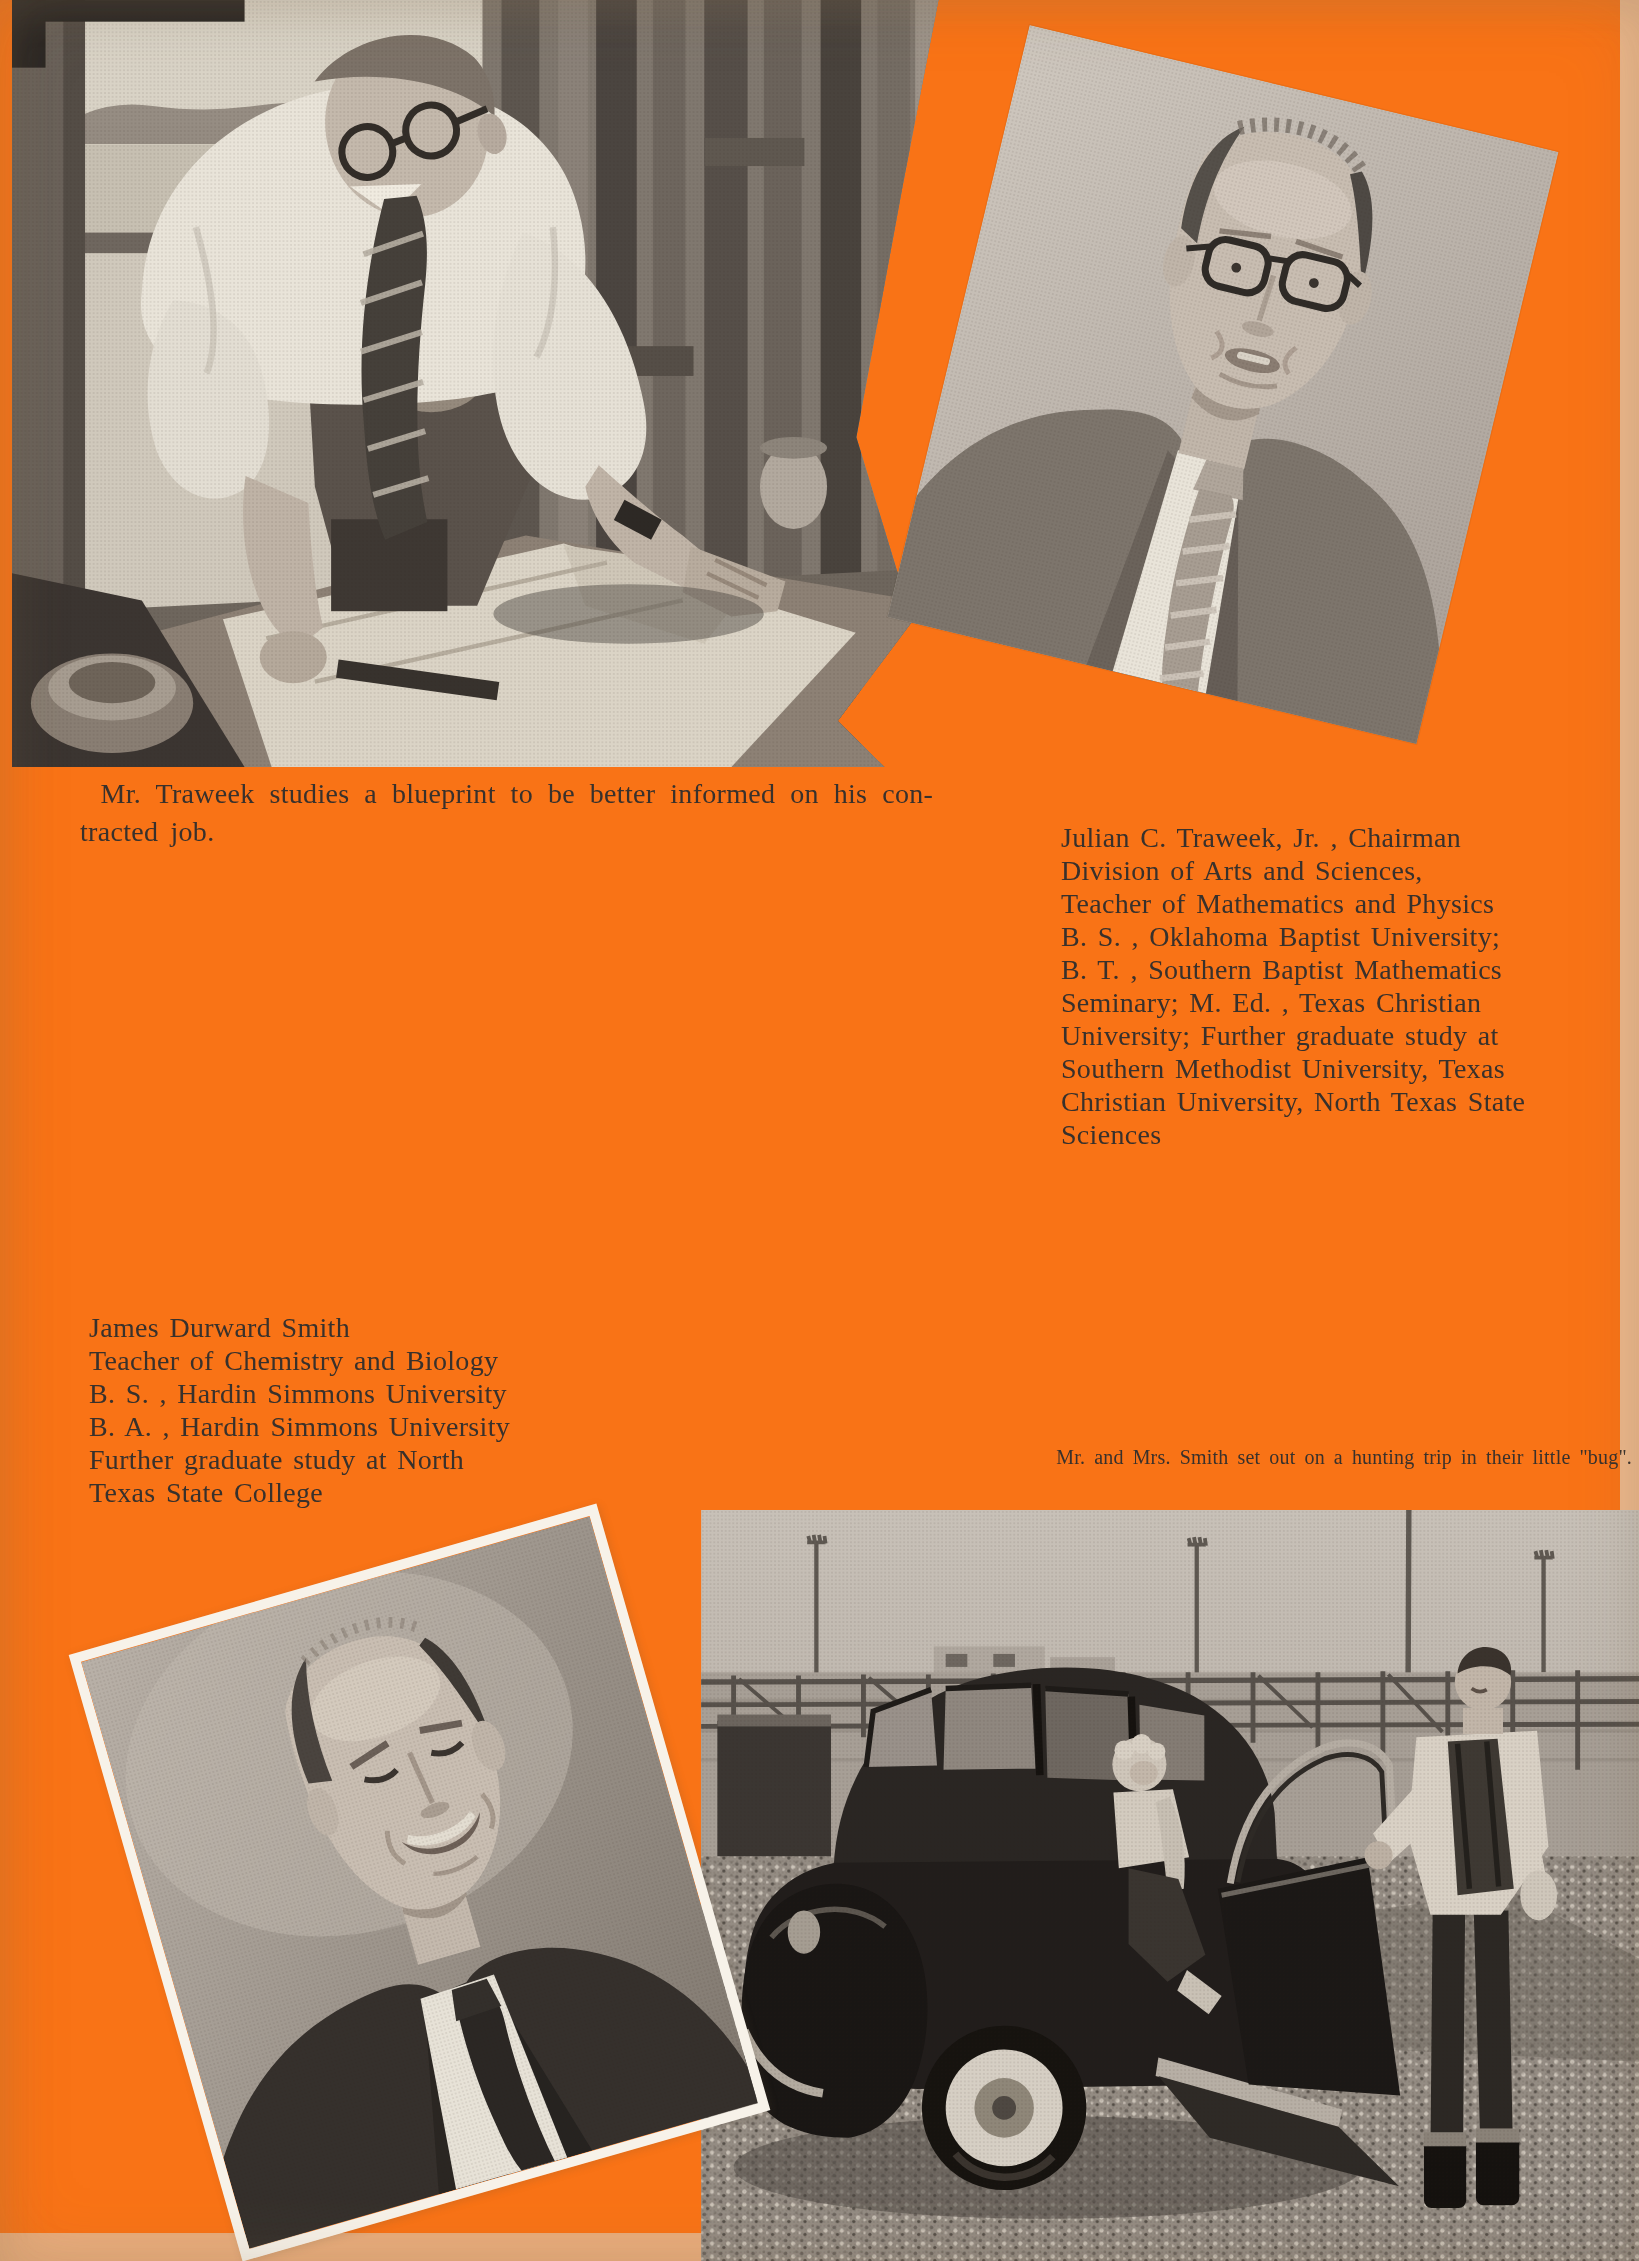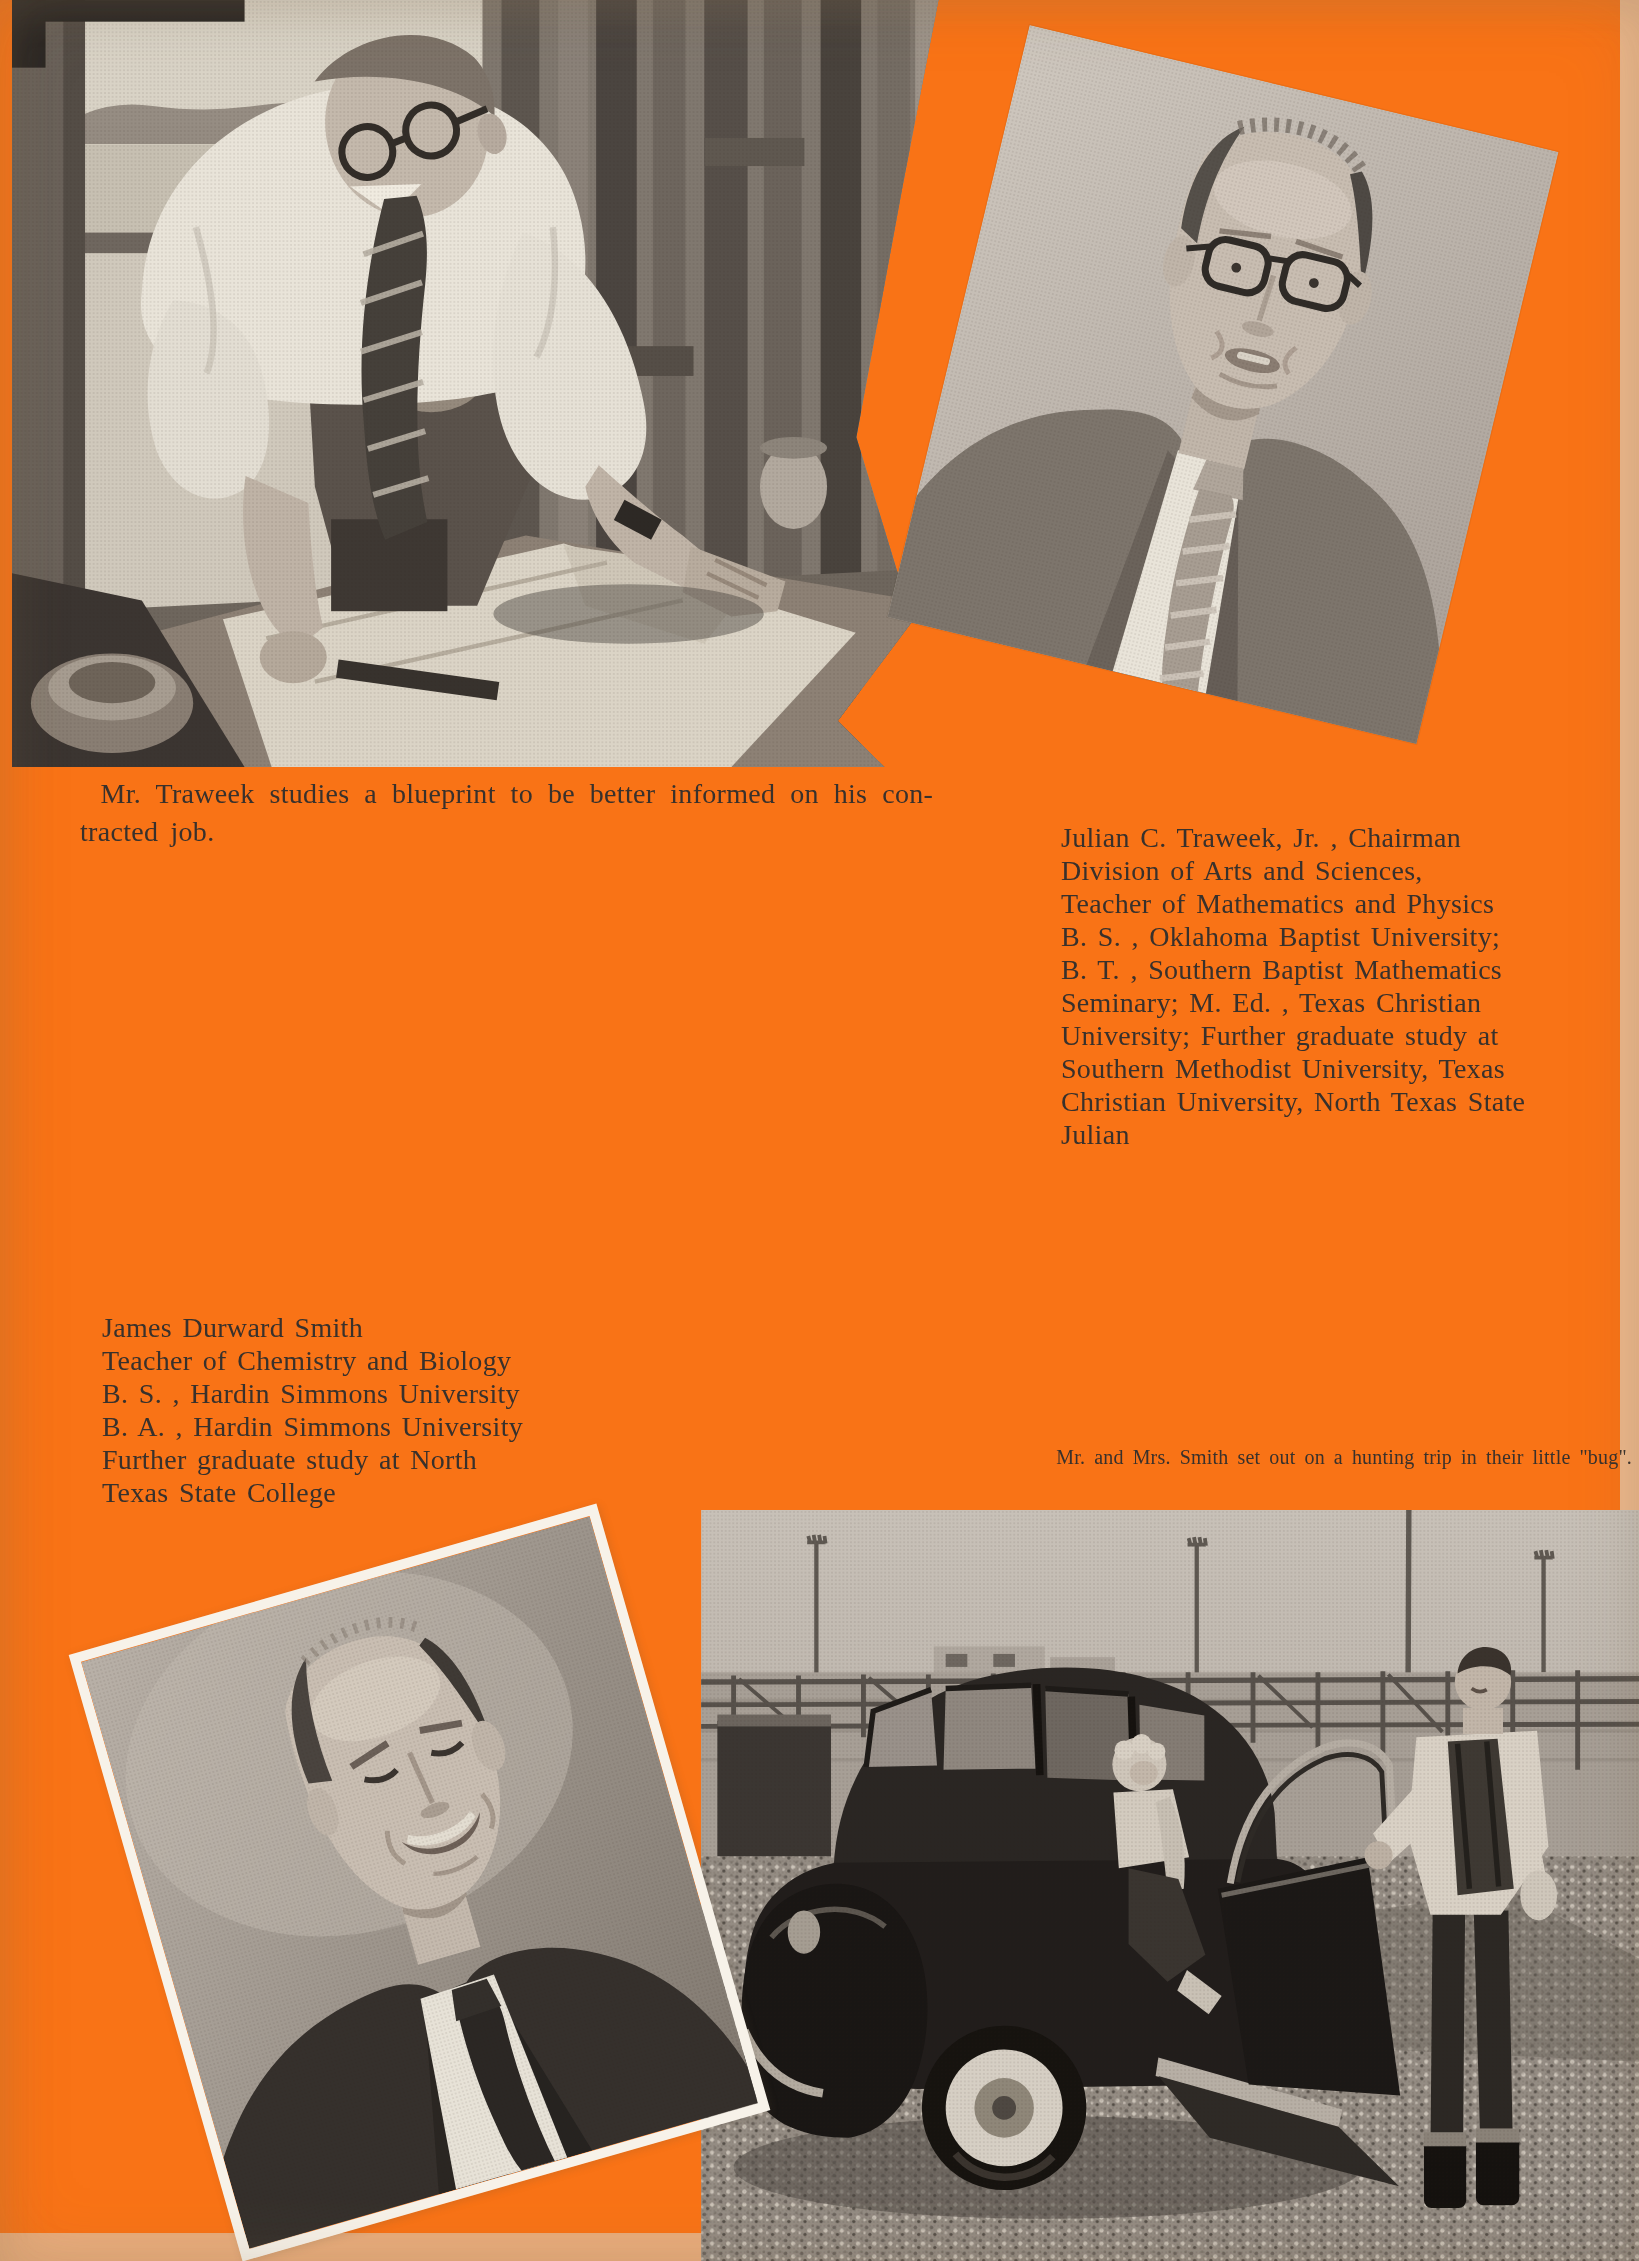--- a/index.html
+++ b/index.html
@@ -46,21 +46,21 @@
     left:701px; top:1510px; width:939px; height:751px; z-index:2;
   }
 
   .typeblock{position:absolute; z-index:5;}
   .typeblock .line{white-space:nowrap;}
   #caption-blueprint{left:80px; top:775px; width:909px;
     font-size:28px; line-height:38px; letter-spacing:0.3px; word-spacing:4.9px;}
   #caption-blueprint .indent{padding-left:20.6px; word-spacing:7.6px;}
   #bio-traweek{left:1061px; top:821px; width:573px;
     font-size:28px; line-height:33px; letter-spacing:0.3px; word-spacing:3.2px;}
-  #bio-smith{left:102px; top:1311px; width:595px;
+  #bio-smith{left:89px; top:1311px; width:595px;
     font-size:28px; line-height:33px; letter-spacing:0.3px; word-spacing:3.2px;}
   #caption-car{left:734px; top:1441px; width:898px;
     font-size:20px; line-height:32px; letter-spacing:0.2px; word-spacing:3.8px;text-align:right;}
 </style>
 </head>
 <body>
 
 <div class="page">
 
   <div class="scan-strip-right"></div>
@@ -207,21 +207,21 @@
   <div class="typeblock" id="bio-traweek">
     <div class="line">Julian C. Traweek, Jr. , Chairman</div>
     <div class="line">Division of Arts and Sciences,</div>
     <div class="line">Teacher of Mathematics and Physics</div>
     <div class="line">B. S. , Oklahoma Baptist University;</div>
     <div class="line">B. T. , Southern Baptist Mathematics</div>
     <div class="line">Seminary; M. Ed. , Texas Christian</div>
     <div class="line">University; Further graduate study at</div>
     <div class="line">Southern Methodist University, Texas</div>
     <div class="line">Christian University, North Texas State</div>
-    <div class="line">Julian</div>
+    <div class="line">Sciences</div>
   </div>
 
   <div class="typeblock" id="bio-smith">
     <div class="line">James Durward Smith</div>
     <div class="line">Teacher of Chemistry and Biology</div>
     <div class="line">B. S. , Hardin Simmons University</div>
     <div class="line">B. A. , Hardin Simmons University</div>
     <div class="line">Further graduate study at North</div>
     <div class="line">Texas State College</div>
   </div>

